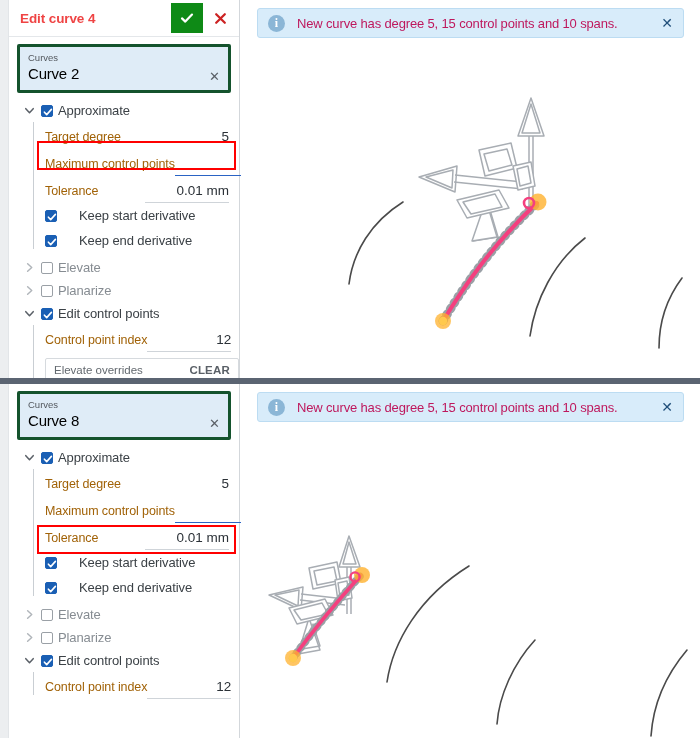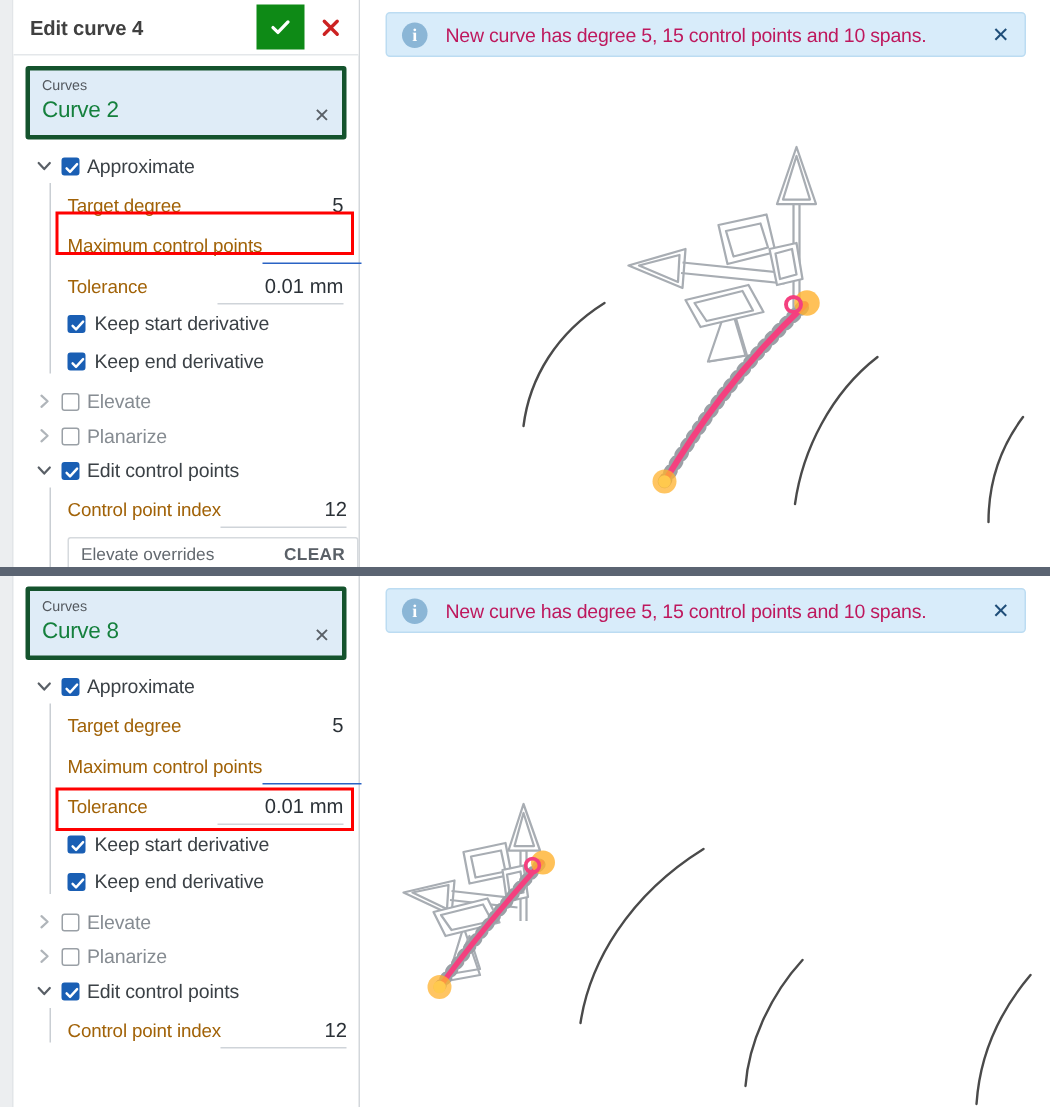--- a/index.html
+++ b/index.html
@@ -32,41 +32,41 @@
   .panel-left-gutter{
     position:absolute;left:0;top:0;width:8px;height:100%;
     background:#eceef0;
   }
 
   .panel-header{
     position:relative;height:36px;display:flex;align-items:center;
     border-bottom:1px solid #e4e7ea;background:#fff;
   }
   .panel-title{
-    flex:1;padding-left:11px;font-size:13.5px;font-weight:bold;color:#404040;
+    flex:1;padding-left:11px;font-size:13.5px;font-weight:bold;color:#ef4444;
     letter-spacing:-0.1px;white-space:nowrap;
   }
   .btn-accept{
     width:32px;height:30px;background:#0e8a16;display:flex;align-items:center;
     justify-content:center;margin-right:2px;
   }
   .btn-accept svg{display:block;}
   .btn-cancel{
     width:30px;height:30px;display:flex;align-items:center;justify-content:center;
     margin-right:4px;
   }
 
   
   .field-wrap{padding:7px 8px 0 8px;}
   .curves-box{
     position:relative;background:#dfecf7;border:3px solid #14532d;
     border-radius:2px;padding:5px 8px 6px 8px;box-sizing:border-box;
   }
   .curves-label{font-size:9.5px;color:#53585e;line-height:12px;}
-  .curves-value{font-size:15px;color:#15803d;line-height:20px;letter-spacing:-0.2px;}
+  .curves-value{font-size:15px;color:#000000;line-height:20px;letter-spacing:-0.2px;}
   .curves-x{
     position:absolute;right:8px;bottom:7px;font-size:13px;color:#5a6067;
     line-height:13px;cursor:pointer;
   }
 
   
   .rows{padding:6px 0 0 0;}
   .group-head{
     display:flex;align-items:center;height:23px;padding-left:14px;gap:5px;
   }
@@ -95,21 +95,21 @@
     font-size:13.5px;color:#2b3137;padding-bottom:4px;text-align:right;
     border-bottom:1px solid #cfd4d9;min-width:84px;box-sizing:border-box;
   }
   .prop-val.nobox{border-bottom:1px solid transparent;}
 
   .sel-val{
     background:#2a63c4;color:#ffffff;padding:0 1px;border-radius:1px;
     font-size:13.5px;
   }
 
-  .chk-row{display:flex;align-items:center;height:25px;gap:6px;}
+  .chk-row{display:flex;align-items:center;height:25px;gap:22px;}
   .chk-row .grow-label{font-size:13px;color:#3b4146;}
 
   
   .redbox{
     position:absolute;border:2px solid #ff0000;box-sizing:border-box;
     pointer-events:none;
   }
 
   
   .po-box{

